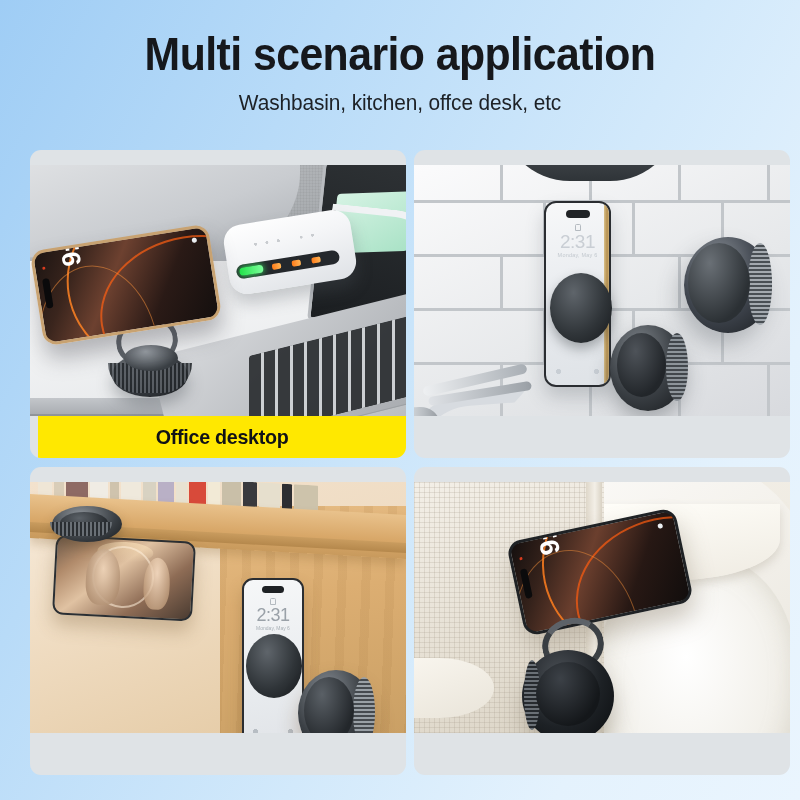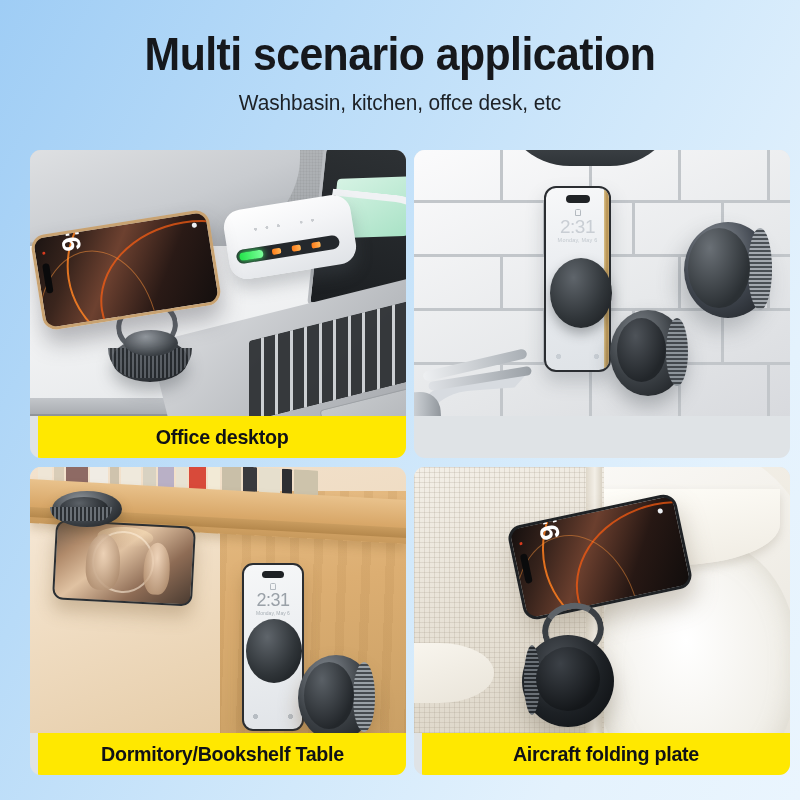--- a/index.html
+++ b/index.html
@@ -30,21 +30,21 @@
     width:740px; height:625px;
     display:grid;
     grid-template-columns:376px 376px;
     grid-template-rows:308px 308px;
     gap:9px 8px;
   }
   .card {
     position:relative; border-radius:11px; overflow:hidden;
     background:#dfe3e6;
   }
-  .scene { position:absolute; inset:0 0 42px 0; overflow:hidden; }
+  .scene { position:absolute; inset:0 0 42px 0; overflow:hidden;margin-top:15px; }
   .caption-bar {
     position:absolute; left:8px; right:0; bottom:0; height:42px;
     background:#ffe800;
     display:flex; align-items:center; justify-content:center;
   }
   .caption-bar span {
     font-size:20.5px; font-weight:bold; color:#101216;
     letter-spacing:-0.3px; white-space:nowrap;
     transform:scaleX(0.96);
   }
@@ -599,23 +599,20 @@
         <div class="lock"></div>
         <div class="t3">2:31</div>
         <div class="d3">Monday, May 6</div>
         <div class="dots"></div>
       </div>
       <div class="magnet3"></div>
       <div class="mount3">
         <div class="rim"></div>
       </div>
     </div>
-    <div class="caption-bar">
-      <span>Dormitory/Bookshelf Table</span>
-    </div>
   </div>
 
   <div class="card">
     <div class="scene p4">
       <div class="window-frame"></div>
       <div class="window-glass"></div>
       <div class="shade"></div>
       <div class="cabin-wall"></div>
       <div class="divider"></div>
       <div class="seatbar"></div>
@@ -627,18 +624,15 @@
         <div class="lens"></div>
         <div class="cam"></div>
         <div class="ptime">9:41</div>
       </div>
       <div class="ring4"></div>
       <div class="base4">
         <div class="rim"></div>
       </div>
 
     </div>
-    <div class="caption-bar">
-      <span>Aircraft folding plate</span>
-    </div>
   </div>
 
 </div>
 
 </body></html>

